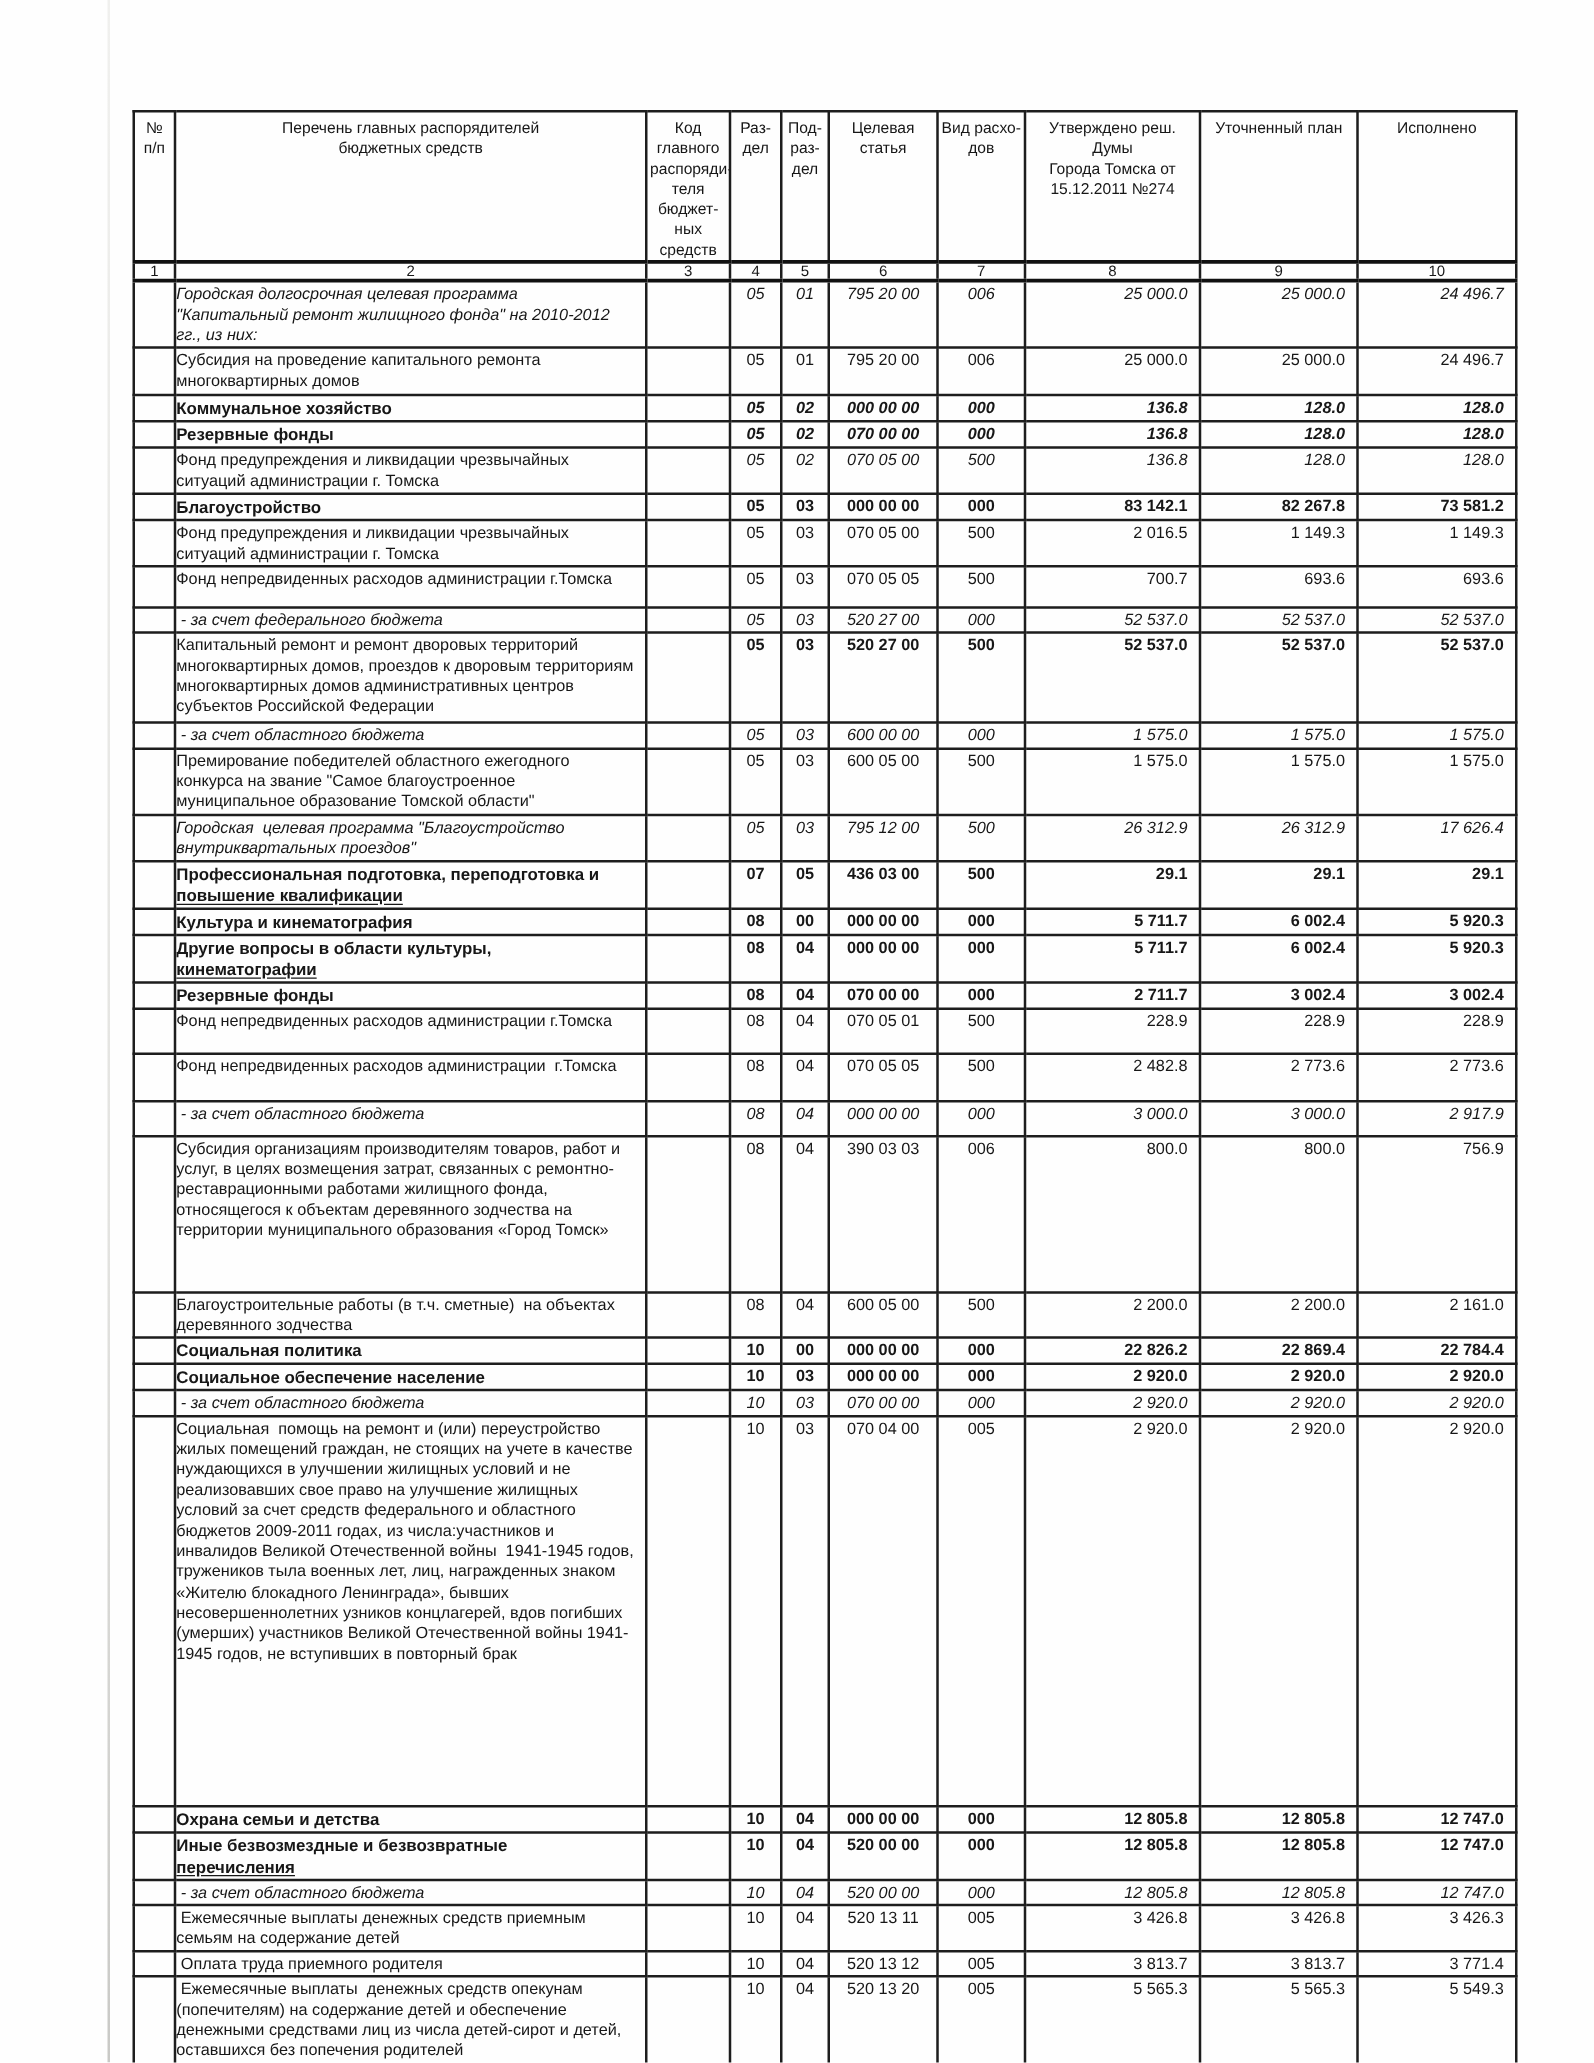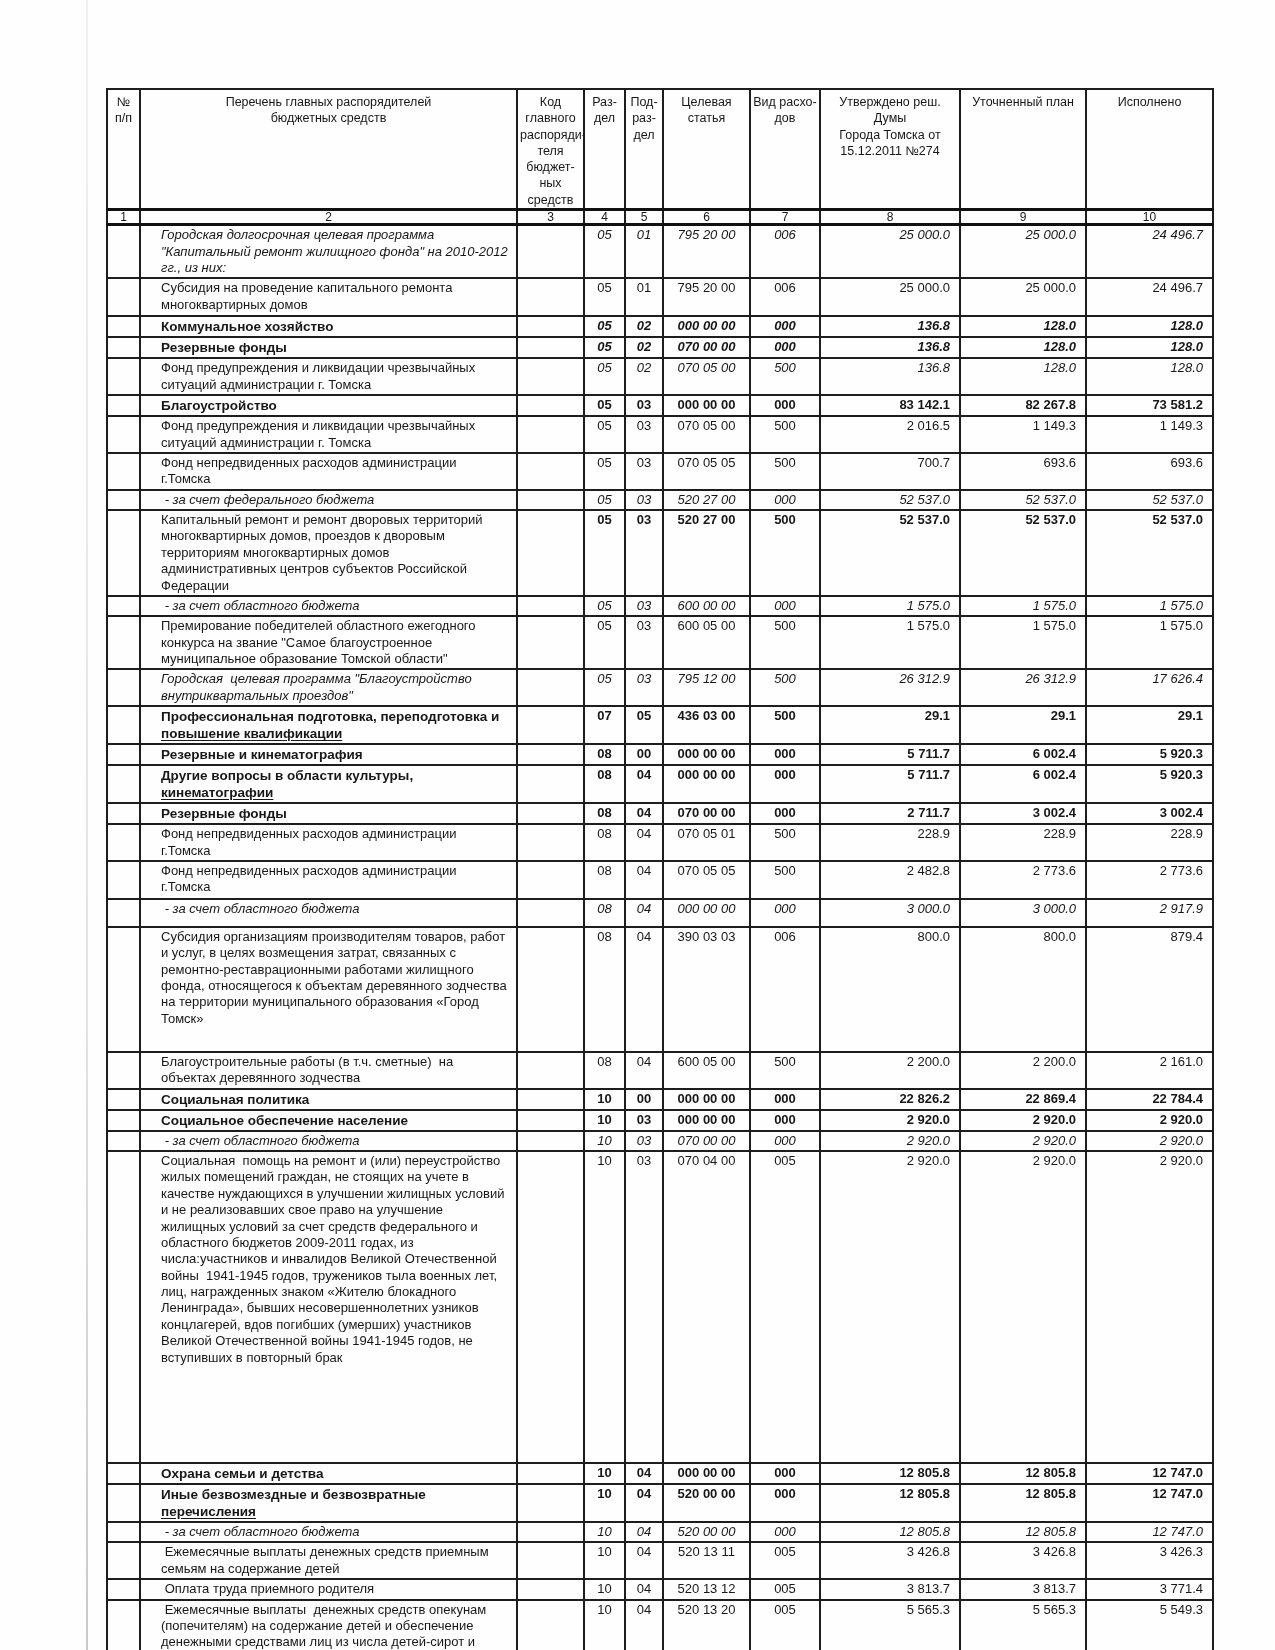--- a/index.html
+++ b/index.html
@@ -40,21 +40,21 @@
     padding: 0;
     border-top: 3px solid #111;
     border-bottom: 3px solid #111;
   }
   tbody td {
     font-size: 13px;
     line-height: 1.26;
     vertical-align: top;
     padding: 1px 3px;
   }
-  td.c-name  { text-align: left; padding-left: 20px; padding-right: 8px; white-space: pre-wrap; }
+  td.c-name  { text-align: left; padding-left: 0; padding-right: 8px; white-space: pre-wrap; }
   td.c-rzd, td.c-pdr, td.c-cst, td.c-vid { text-align: center; }
   td.c-money { text-align: right; padding-right: 9px; }
   .n-bold   { font-weight: bold; font-size: 13.5px; }
   .n-italic { font-style: italic; }
   .v-bold   { font-weight: bold; }
   .v-italic { font-style: italic; }
   .v-bold-italic { font-weight: bold; font-style: italic; }
   .name-underline { display: inline-block; text-decoration: underline; text-underline-offset: 2px; }
 </style>
 </head>
@@ -280,21 +280,21 @@
           <td class="c-rzd v-bold">07</td>
           <td class="c-pdr v-bold">05</td>
           <td class="c-cst v-bold">436 03 00</td>
           <td class="c-vid v-bold">500</td>
           <td class="c-money v-bold">29.1</td>
           <td class="c-money v-bold">29.1</td>
           <td class="c-money v-bold">29.1</td>
         </tr>
         <tr style="height: 17px;">
           <td class="c-num"></td>
-          <td class="c-name n-bold">Резервные и кинематография</td>
+          <td class="c-name n-bold">Культура и кинематография</td>
           <td class="c-code"></td>
           <td class="c-rzd v-bold">08</td>
           <td class="c-pdr v-bold">00</td>
           <td class="c-cst v-bold">000 00 00</td>
           <td class="c-vid v-bold">000</td>
           <td class="c-money v-bold">5 711.7</td>
           <td class="c-money v-bold">6 002.4</td>
           <td class="c-money v-bold">5 920.3</td>
         </tr>
         <tr style="height: 36px;">
@@ -360,21 +360,21 @@
         <tr style="height: 125px;">
           <td class="c-num"></td>
           <td class="c-name n-normal">Субсидия организациям производителям товаров, работ и услуг, в целях возмещения затрат, связанных с ремонтно-реставрационными работами жилищного фонда, относящегося к объектам деревянного зодчества на территории муниципального образования «Город Томск»</td>
           <td class="c-code"></td>
           <td class="c-rzd v-normal">08</td>
           <td class="c-pdr v-normal">04</td>
           <td class="c-cst v-normal">390 03 03</td>
           <td class="c-vid v-normal">006</td>
           <td class="c-money v-normal">800.0</td>
           <td class="c-money v-normal">800.0</td>
-          <td class="c-money v-normal">879.4</td>
+          <td class="c-money v-normal">756.9</td>
         </tr>
         <tr style="height: 35px;">
           <td class="c-num"></td>
           <td class="c-name n-normal">Благоустроительные работы (в т.ч. сметные)  на объектах деревянного зодчества</td>
           <td class="c-code"></td>
           <td class="c-rzd v-normal">08</td>
           <td class="c-pdr v-normal">04</td>
           <td class="c-cst v-normal">600 05 00</td>
           <td class="c-vid v-normal">500</td>
           <td class="c-money v-normal">2 200.0</td>

